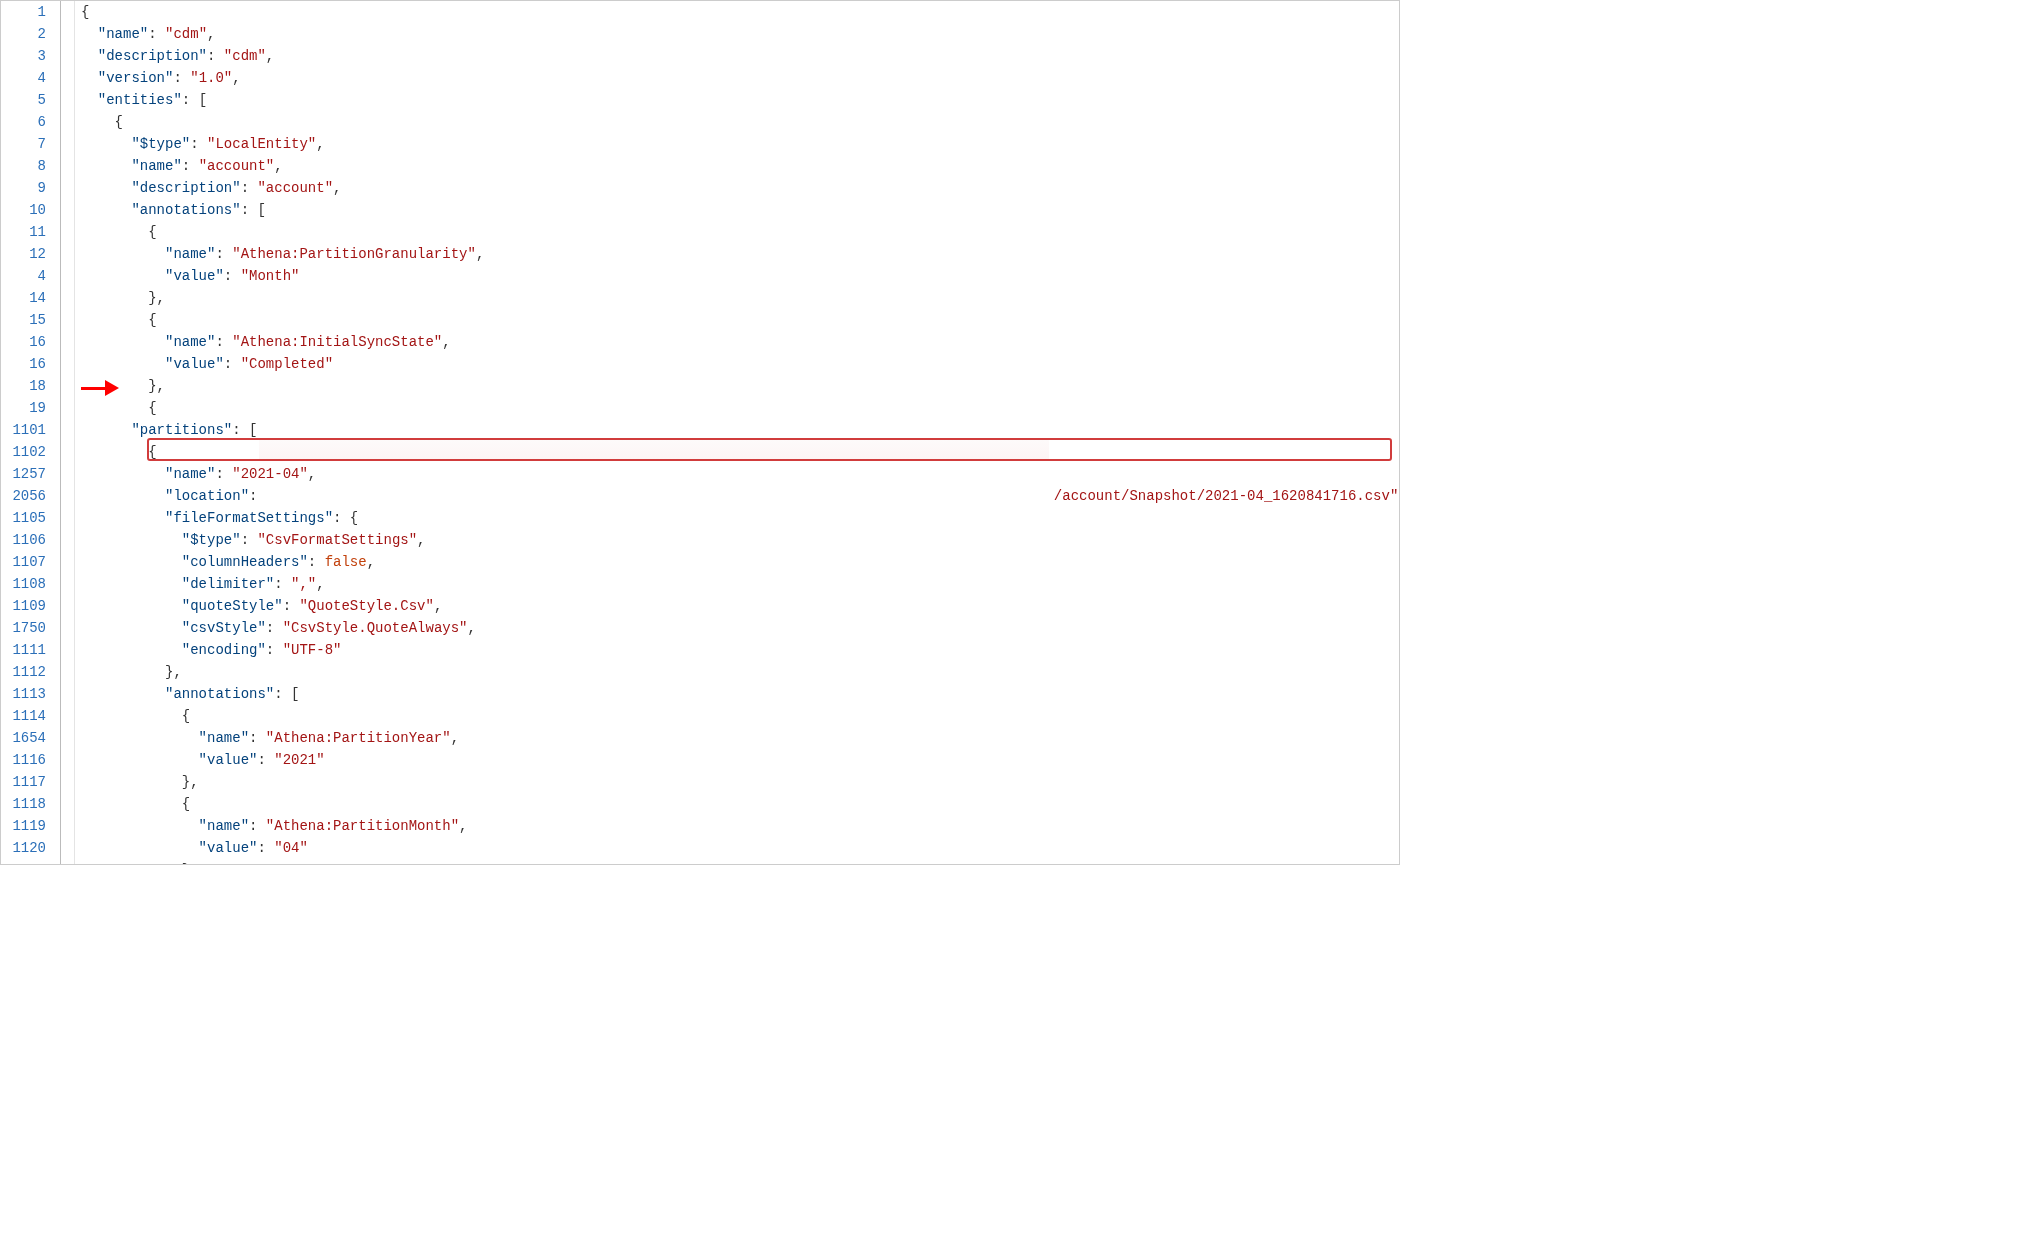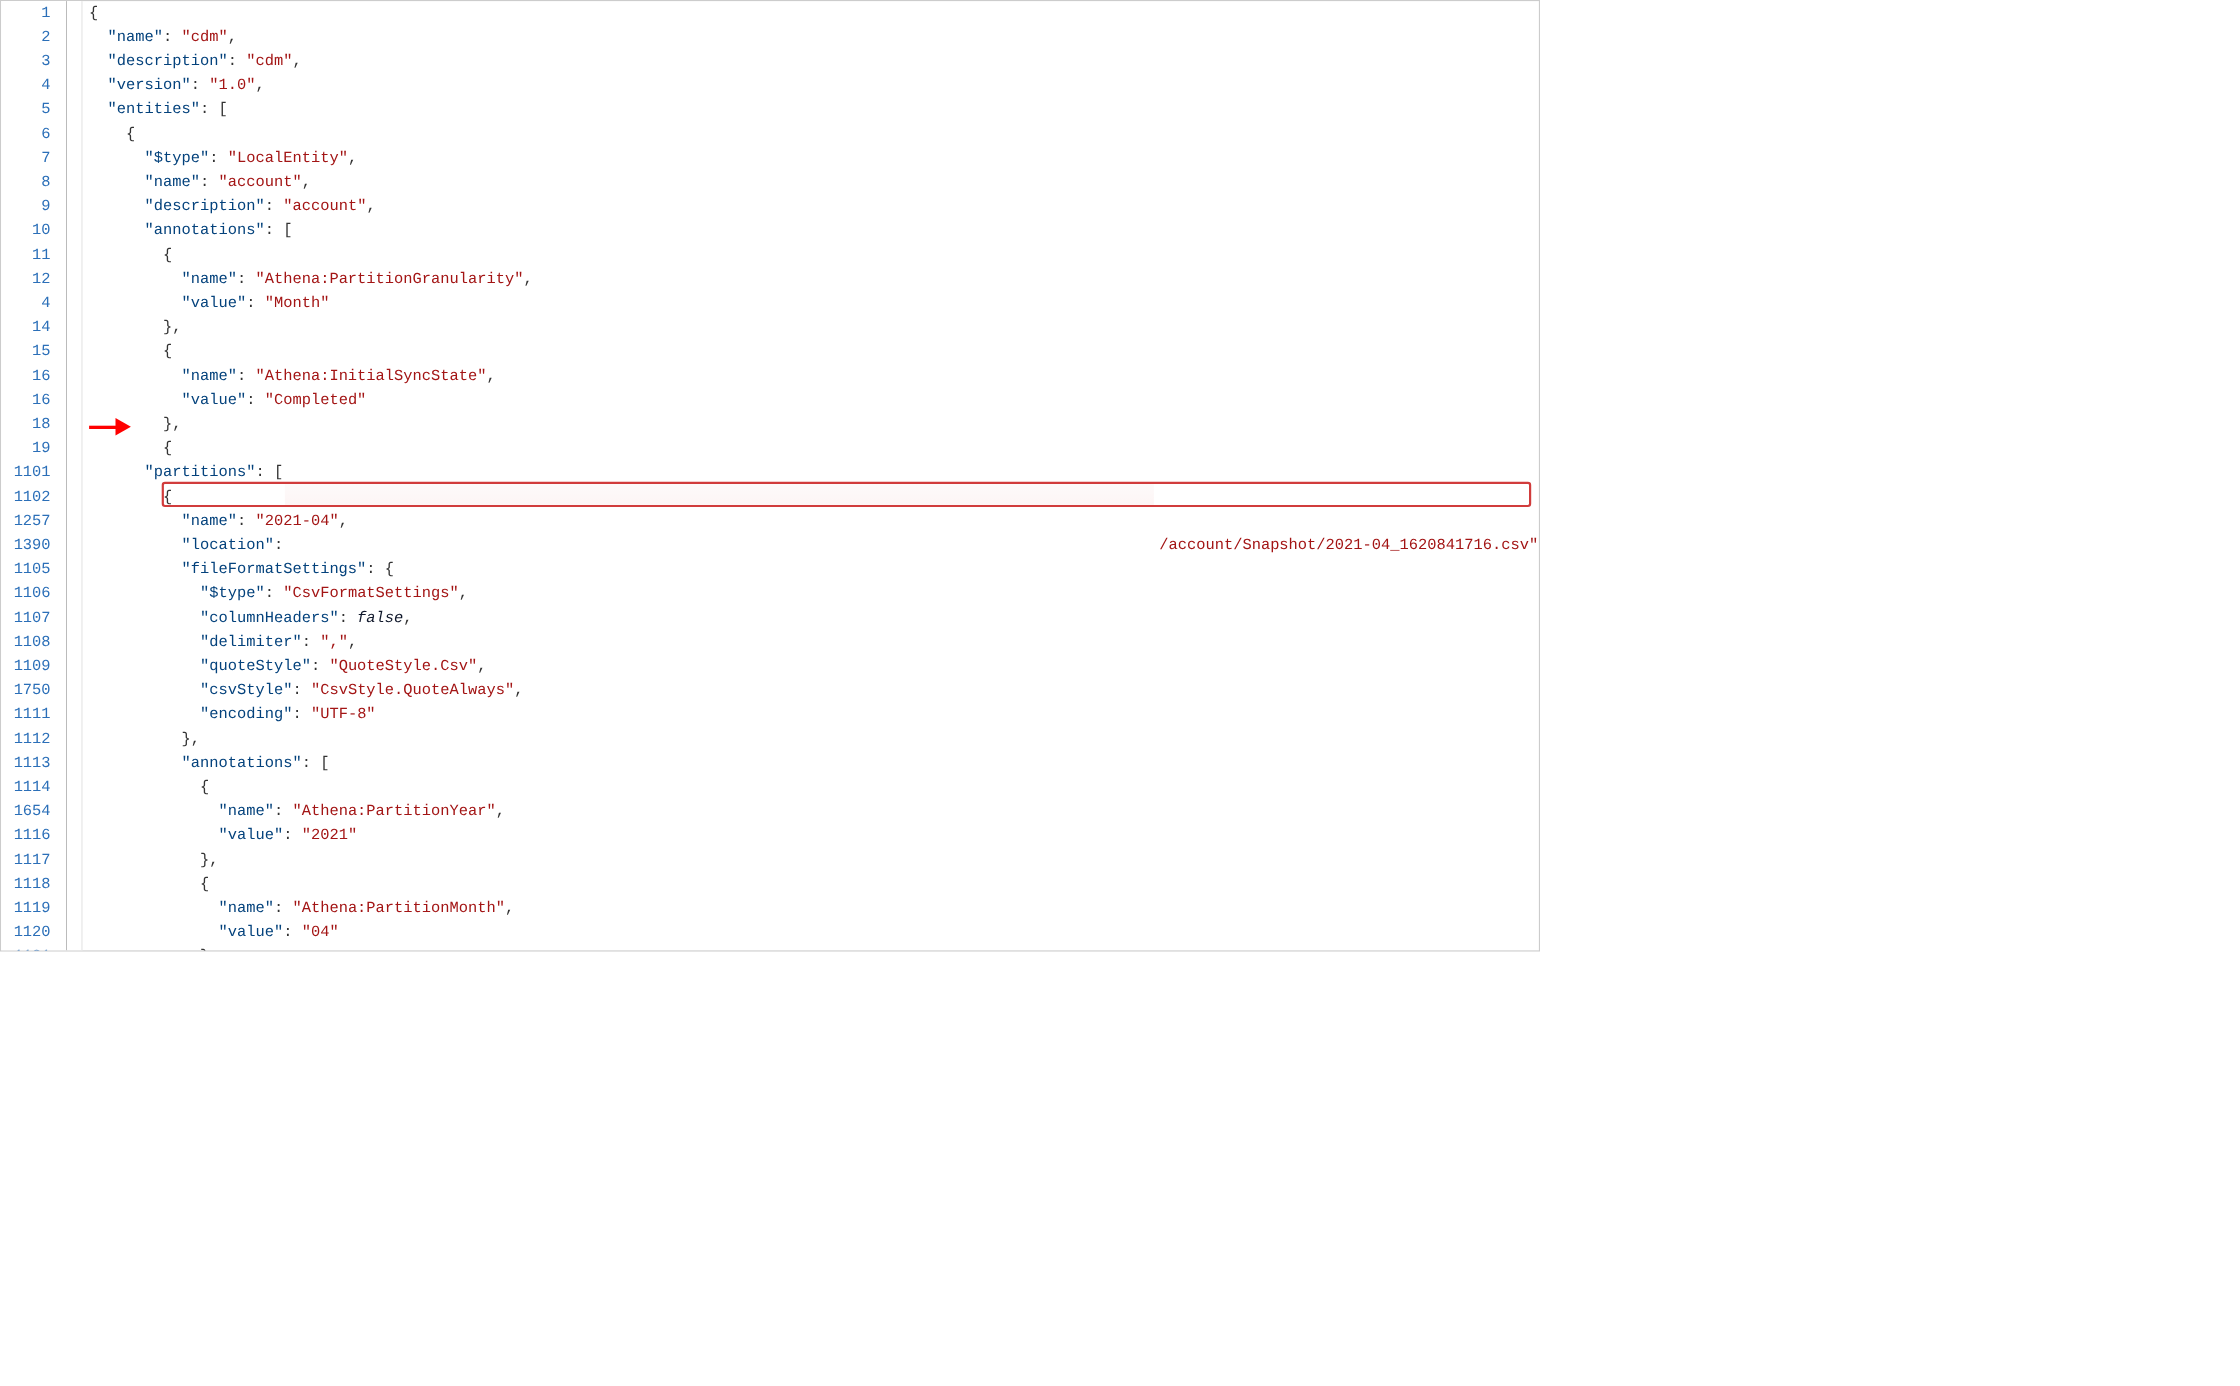--- a/index.html
+++ b/index.html
@@ -42,21 +42,21 @@
     position: relative;
   }
   .line {
     height: 22px;
     line-height: 22px;
     display: block;
   }
   .gutter .line { color: #2b6fb8; }
   .tok-key { color: #04427c; }
   .tok-str { color: #a31515; }
-  .tok-kw  { color: #0f172a; font-style: italic; }
+  .tok-kw  { color: #c2410c; }
   .tok-punc{ color: #333; }
 
   .arrow {
     position: absolute;
     left: 80px;
     top: 379px;
     width: 40px;
     height: 16px;
     pointer-events: none;
     z-index: 10;
@@ -120,21 +120,21 @@
       <div class="line">4</div>
       <div class="line">14</div>
       <div class="line">15</div>
       <div class="line">16</div>
       <div class="line">16</div>
       <div class="line">18</div>
       <div class="line">19</div>
       <div class="line">1101</div>
       <div class="line">1102</div>
       <div class="line">1257</div>
-      <div class="line">1390</div>
+      <div class="line">2056</div>
       <div class="line">1105</div>
       <div class="line">1106</div>
       <div class="line">1107</div>
       <div class="line">1108</div>
       <div class="line">1109</div>
       <div class="line">1750</div>
       <div class="line">1111</div>
       <div class="line">1112</div>
       <div class="line">1113</div>
       <div class="line">1114</div>

